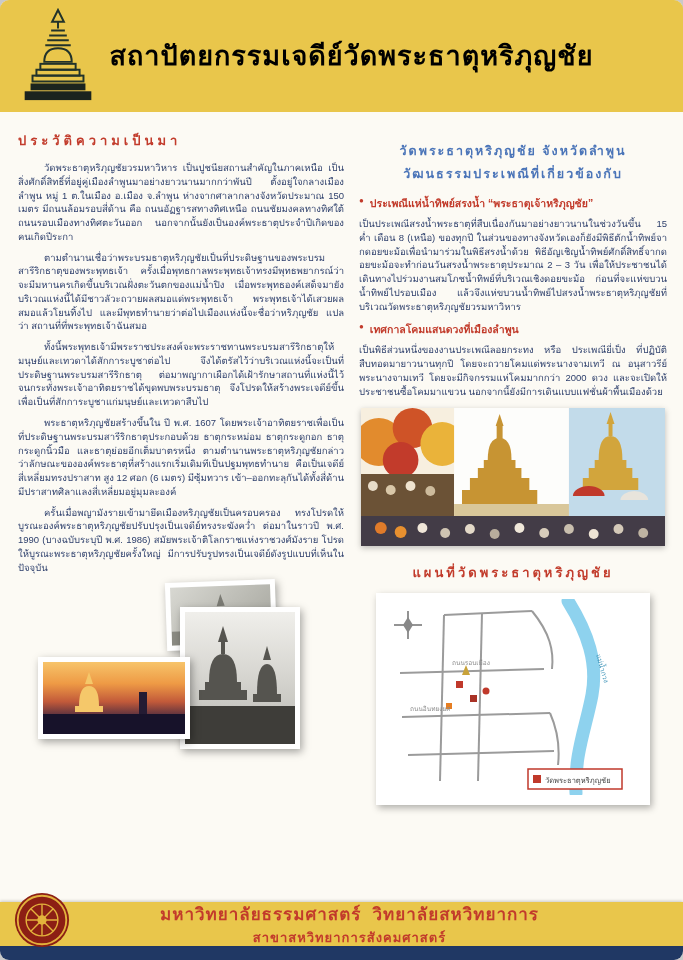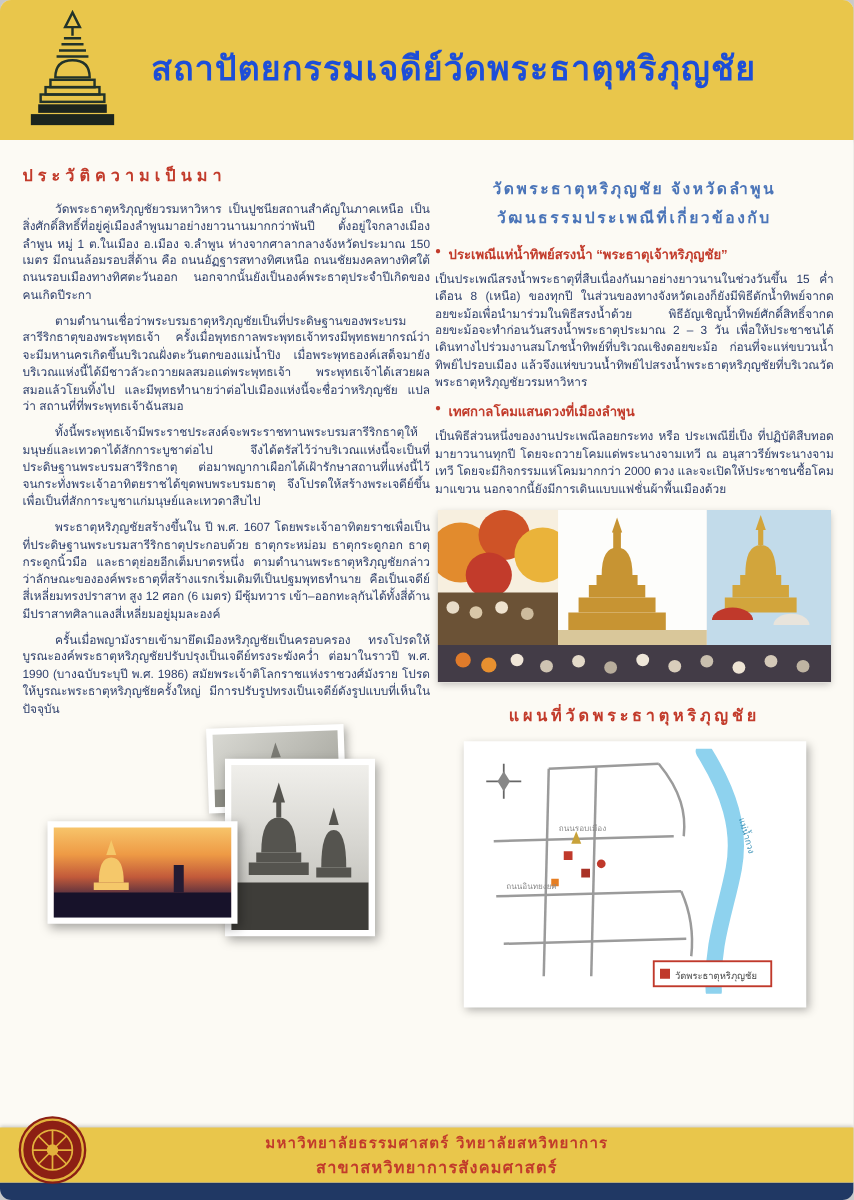--- a/index.html
+++ b/index.html
@@ -2,26 +2,26 @@
 <html><head>
 <meta charset="utf-8">
 <style>
   html,body{margin:0;padding:0;background:#c9c9c9;}
   body{width:683px;height:960px;font-family:"Liberation Sans","DejaVu Sans",sans-serif;}
   .page{width:683px;height:960px;background:#FBF8F1;border-radius:9px;overflow:hidden;display:flex;flex-direction:column;position:relative;}
 
   
   .poster-header{height:112px;background:#E9C64B;display:flex;align-items:center;padding:0 18px;box-shadow:0 1px 3px rgba(0,0,0,.25);flex:0 0 auto;}
   .logo-box{width:80px;height:98px;flex:0 0 auto;display:flex;align-items:flex-end;justify-content:center;}
-  .title-wrap{flex:1;text-align:right;color:#1d4ed8;font-weight:bold;font-family:"DejaVu Serif","Liberation Serif",serif;padding-right:60px;}
+  .title-wrap{flex:1;text-align:center;color:#000000;font-weight:bold;font-family:"DejaVu Serif","Liberation Serif",serif;padding-right:60px;}
   .title-line1{font-size:27px;letter-spacing:1px;line-height:1.3;}
   .title-line2{font-size:23px;letter-spacing:1px;line-height:1.3;}
 
   
-  .poster-main{flex:1;display:flex;gap:4px;padding:14px 16px 0 18px;overflow:hidden;background:#FCFAF4;}
+  .poster-main{flex:1;display:flex;gap:15px;padding:14px 16px 0 18px;overflow:hidden;background:#FCFAF4;}
   .col-left{width:326px;flex:0 0 auto;}
   .col-right{flex:1;min-width:0;}
 
   .red-heading{color:#C23B2B;font-size:13px;font-weight:bold;letter-spacing:4px;margin:4px 0 10px;}
   .red-heading.centered{text-align:center;letter-spacing:3px;margin:16px 0 10px;}
   .body-p{color:#2C3E6B;font-size:9.5px;line-height:1.45;text-align:justify;text-indent:26px;margin:0 0 7px;}
 
   .blue-heading{color:#4A74B8;font-size:12.5px;font-weight:bold;letter-spacing:2px;text-align:center;line-height:1.8;margin:14px 0 10px;}
 
   .bullet-item{display:flex;align-items:flex-start;gap:6px;margin:8px 0 5px;}
@@ -44,21 +44,21 @@
   .photo-c{left:162px;top:26px;width:110px;height:132px;z-index:2;}
   .photo-c .photo-inner{background:linear-gradient(180deg,#f0efeb 0%,#d8d7d2 45%,#b9b8b2 100%);}
   .photo-b{left:20px;top:76px;width:142px;height:72px;z-index:3;}
   .photo-b .photo-inner{background:linear-gradient(180deg,#f7c46a 0%,#ee9a45 30%,#c25a3a 55%,#47293f 78%,#1e1830 100%);}
   .sil{position:absolute;left:0;top:0;width:100%;height:100%;}
 
   
   .poster-footer{height:44px;background:#E9C64B;display:flex;align-items:center;padding:0 14px;box-shadow:0 -1px 3px rgba(0,0,0,.2);flex:0 0 auto;position:relative;}
   .emblem{width:56px;height:56px;margin-top:-8px;flex:0 0 auto;}
   .footer-text{flex:1;text-align:center;color:#C23B2B;font-weight:bold;font-family:"DejaVu Serif","Liberation Serif",serif;padding-right:40px;}
-  .footer-line1{font-size:12px;letter-spacing:1px;}
+  .footer-line1{font-size:17px;letter-spacing:1px;font-family:Liberation Mono, monospace;}
   .footer-line2{font-size:13px;letter-spacing:1px;}
   .bottom-bar{height:14px;background:#203864;flex:0 0 auto;}
 </style>
 </head>
 <body>
 
 <div class="page">
 
   <header class="poster-header">
     <div class="logo-box">

